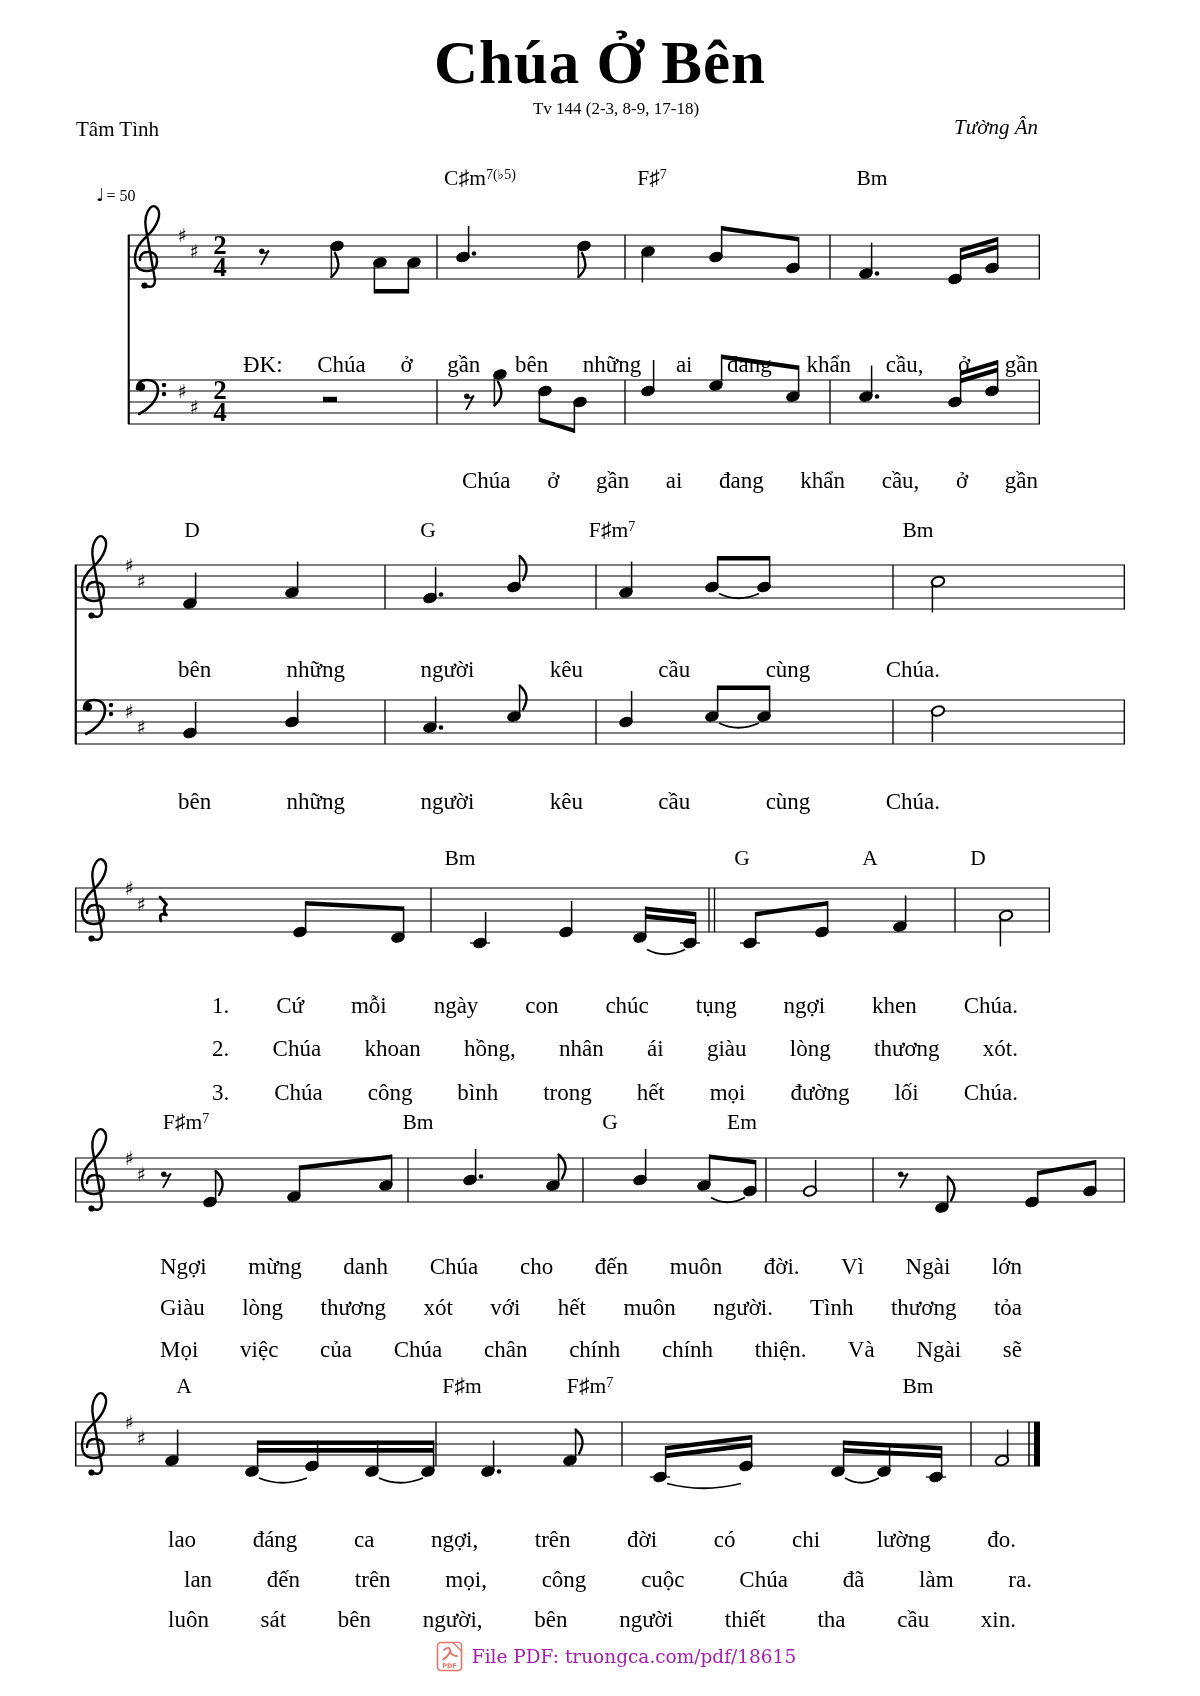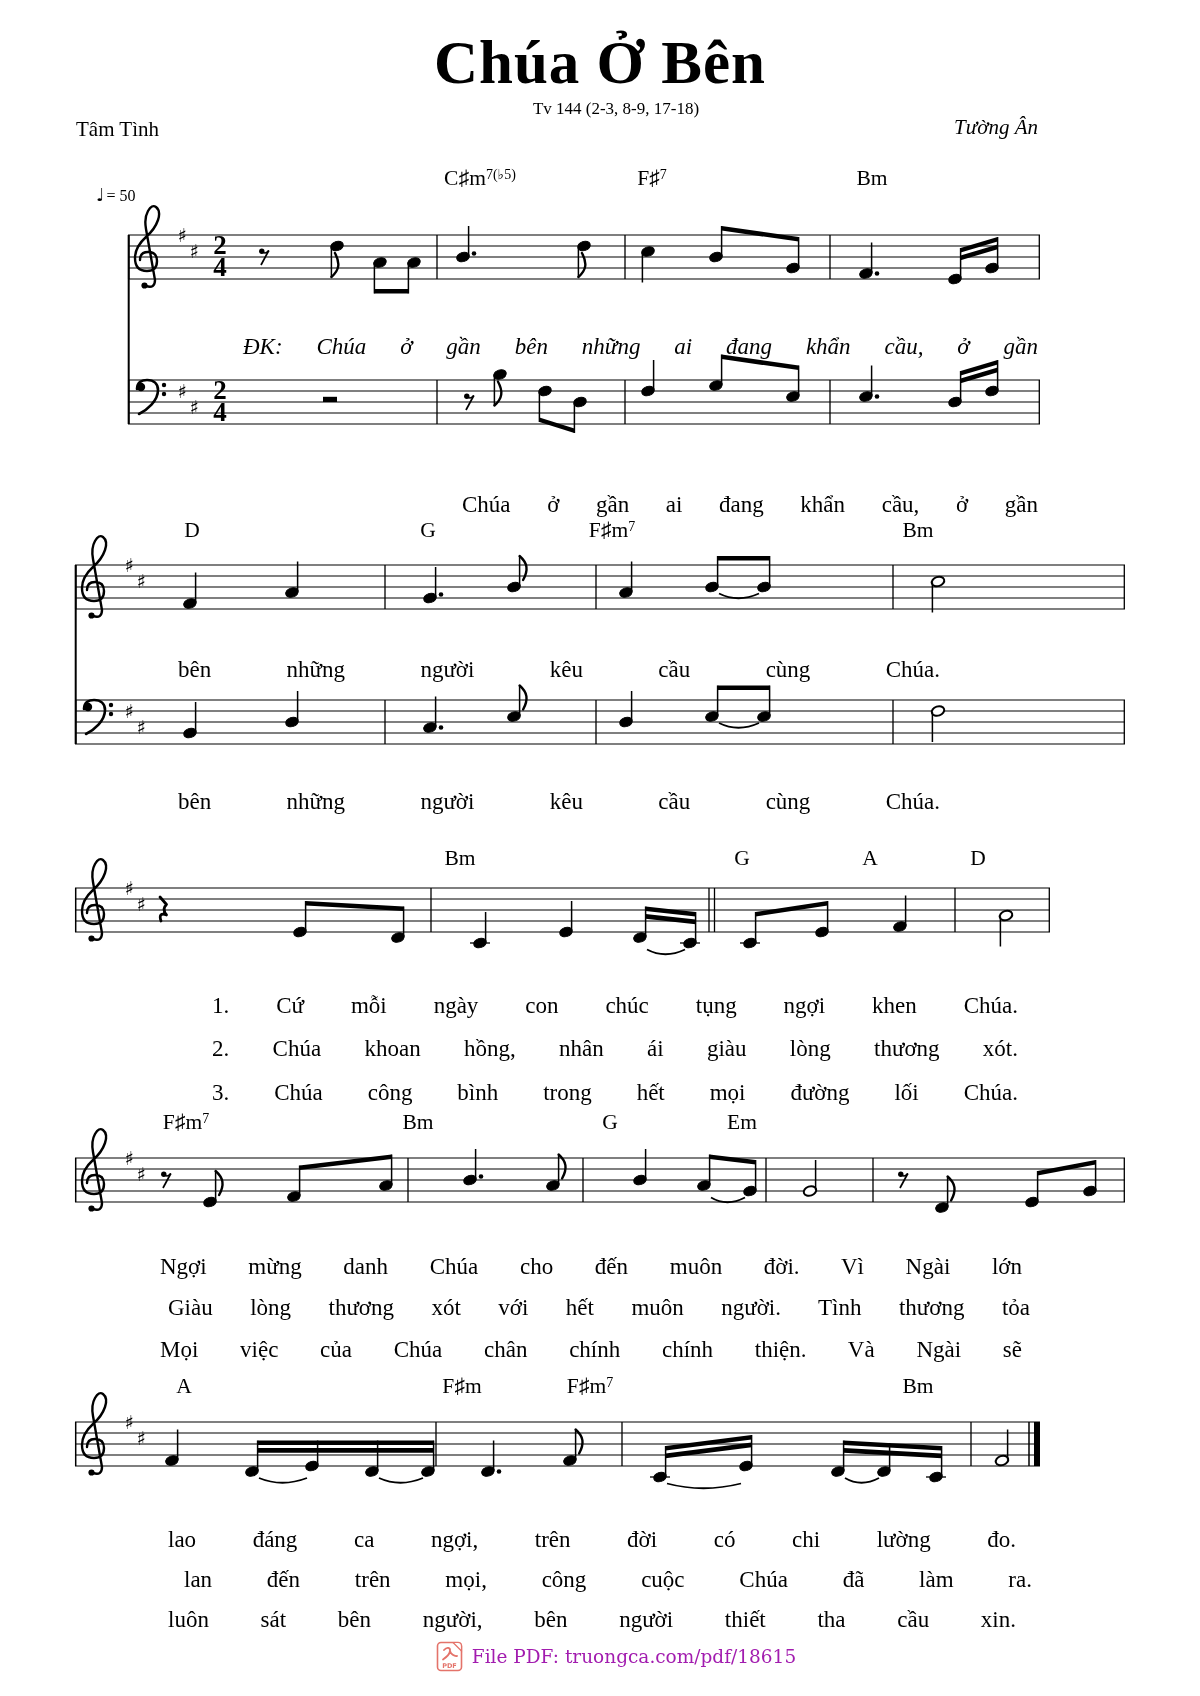--- a/index.html
+++ b/index.html
@@ -369,29 +369,29 @@
       <span class="chord" style="left: 186px; top: 1110px;"><span>F♯m</span><sup>7</sup></span>
       <span class="chord" style="left: 418px; top: 1110px;"><span>Bm</span></span>
       <span class="chord" style="left: 610px; top: 1110px;"><span>G</span></span>
       <span class="chord" style="left: 742px; top: 1110px;"><span>Em</span></span>
       <span class="chord" style="left: 184px; top: 1374px;"><span>A</span></span>
       <span class="chord" style="left: 462px; top: 1374px;"><span>F♯m</span></span>
       <span class="chord" style="left: 590px; top: 1374px;"><span>F♯m</span><sup>7</sup></span>
       <span class="chord" style="left: 918px; top: 1374px;"><span>Bm</span></span>
     </div>
   <div id="lyrics">
-      <div class="lyr" style="top: 334px; left: 243px; width: 795px; font-style: italic;">ĐK: Chúa ở gần bên những ai đang khẩn cầu, ở gần</div>
-      <div class="lyr" style="top: 468px; left: 462px; width: 576px; margin-top: 24px;">Chúa ở gần ai đang khẩn cầu, ở gần</div>
+      <div class="lyr" style="top: 352px; left: 243px; width: 795px;">ĐK: Chúa ở gần bên những ai đang khẩn cầu, ở gần</div>
+      <div class="lyr" style="top: 468px; left: 462px; width: 576px;">Chúa ở gần ai đang khẩn cầu, ở gần</div>
       <div class="lyr" style="top: 657px; left: 178px; width: 762px;">bên những người kêu cầu cùng Chúa.</div>
       <div class="lyr" style="top: 789px; left: 178px; width: 762px;">bên những người kêu cầu cùng Chúa.</div>
       <div class="lyr" style="top: 993px; left: 212px; width: 806px;">1. Cứ mỗi ngày con chúc tụng ngợi khen Chúa.</div>
       <div class="lyr" style="top: 1036px; left: 212px; width: 806px;">2. Chúa khoan hồng, nhân ái giàu lòng thương xót.</div>
       <div class="lyr" style="top: 1080px; left: 212px; width: 806px;">3. Chúa công bình trong hết mọi đường lối Chúa.</div>
       <div class="lyr" style="top: 1254px; left: 160px; width: 862px;">Ngợi mừng danh Chúa cho đến muôn đời. Vì Ngài lớn</div>
-      <div class="lyr" style="top: 1295px; left: 168px; width: 862px;">Giàu lòng thương xót với hết muôn người. Tình thương tỏa</div>
+      <div class="lyr" style="top: 1295px; left: 160px; width: 862px;">Giàu lòng thương xót với hết muôn người. Tình thương tỏa</div>
       <div class="lyr" style="top: 1337px; left: 160px; width: 862px;">Mọi việc của Chúa chân chính chính thiện. Và Ngài sẽ</div>
       <div class="lyr" style="top: 1527px; left: 168px; width: 848px;">lao đáng ca ngợi, trên đời có chi lường đo.</div>
       <div class="lyr" style="top: 1567px; left: 184px; width: 848px;">lan đến trên mọi, công cuộc Chúa đã làm ra.</div>
       <div class="lyr" style="top: 1607px; left: 168px; width: 848px;">luôn sát bên người, bên người thiết tha cầu xin.</div>
     </div>
 
   <div class="footer">
     <svg width="27" height="31" viewBox="0 0 27 31">
       <rect x="1.5" y="1.5" width="24" height="28" rx="3.5" fill="#ffffff" stroke="#e4736a" stroke-width="1.6"></rect>
       <path d="M17 1.5 L25.5 10 L25.5 5 Q25.5 1.5 22 1.5 Z" fill="#ffffff" stroke="#e4736a" stroke-width="1.2"></path>

